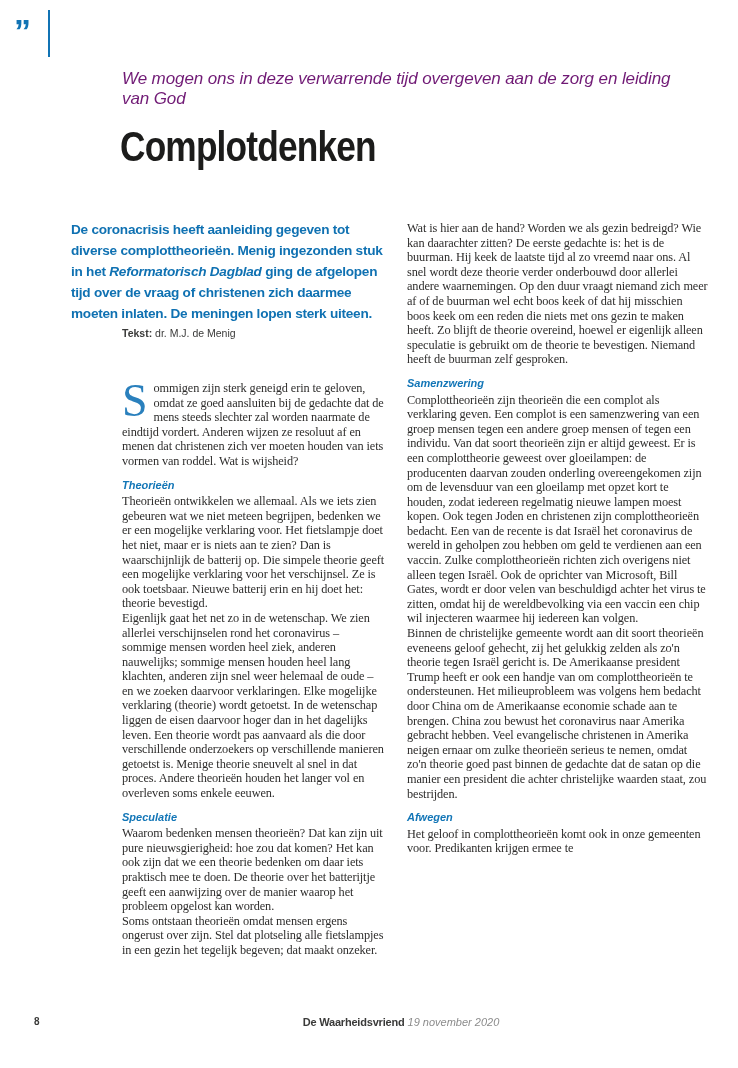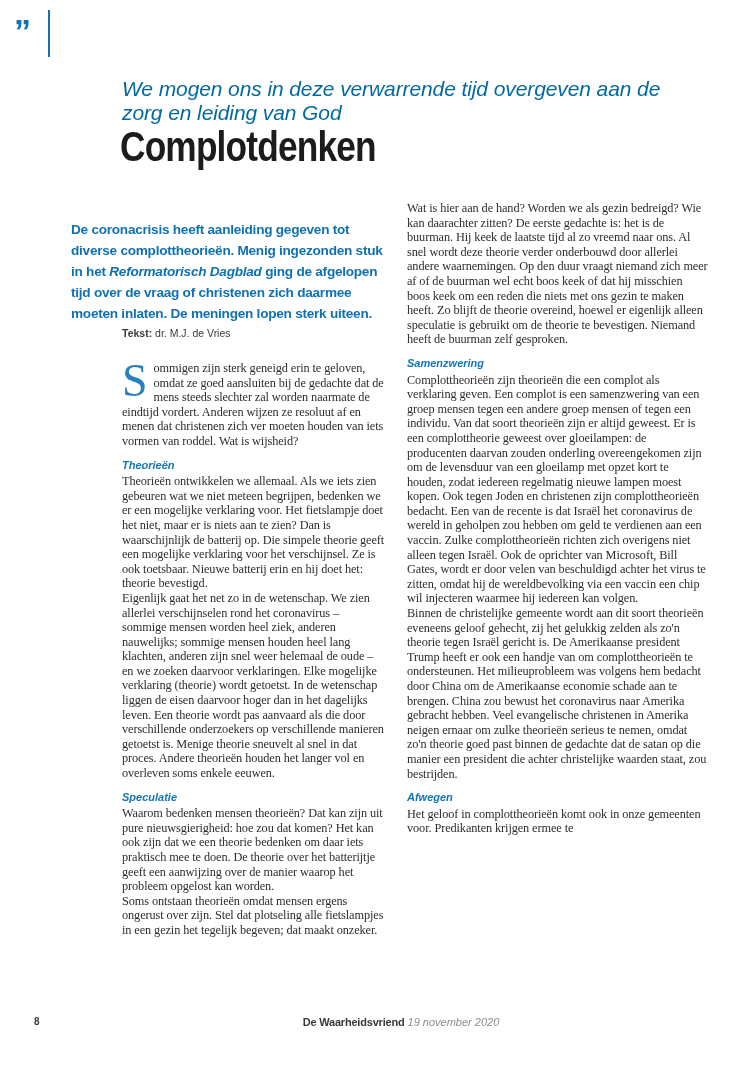--- a/index.html
+++ b/index.html
@@ -10,42 +10,42 @@
   }
   .quote-mark{
     position:absolute;left:14px;top:14px;
     font-family:"Liberation Sans", sans-serif;font-weight:bold;
     font-size:34px;line-height:34px;color:#1173b4;letter-spacing:-2px;
   }
   .blue-rule{
     position:absolute;left:48px;top:10px;width:2px;height:47px;background:#1173b4;
   }
   .subtitle{
-    position:absolute;left:122px;top:77px;width:580px;
+    position:absolute;left:122px;top:69px;width:580px;
     font-family:"Liberation Sans", sans-serif;font-style:italic;
-    font-size:21px;color:#0369a1;letter-spacing:-0.1px;
+    font-size:17px;color:#701a75;letter-spacing:-0.1px;
   }
   .title{
     position:absolute;left:120px;top:122px;margin:0;
     font-family:"Liberation Sans", sans-serif;font-weight:bold;
     font-size:43px;color:#1c1c1b;letter-spacing:-1px;white-space:nowrap;
     transform:scaleX(0.82);transform-origin:left top;
   }
   .intro{
     position:absolute;left:55px;top:203px;width:326px;margin:16px;
     font-family:"Liberation Sans", sans-serif;font-weight:bold;
     font-size:13.6px;line-height:21px;color:#0f71b2;letter-spacing:-0.25px;
   }
   .intro em{font-style:italic;}
   .byline{
     position:absolute;left:122px;top:327px;margin:0;
     font-family:"Liberation Sans", sans-serif;font-size:10.5px;color:#3a3a39;
   }
   .byline strong{font-weight:bold;}
-  .col{position:absolute;font-size:12.3px;line-height:14.6px;letter-spacing:-0.1px;}
+  .col{position:absolute;font-size:12.3px;line-height:14.6px;letter-spacing:-0.1px;margin-top:20px;}
   .col-left{left:122px;top:361px;width:263px;}
   .col-right{left:407px;top:201px;width:301px;}
   .col p{margin:0;}
   .col h3{
     margin:9px 0 2px 0;
     font-family:"Liberation Sans", sans-serif;font-style:italic;font-weight:bold;
     font-size:11px;color:#1376b7;letter-spacing:0;
   }
   .dropcap{
     float:left;
@@ -72,21 +72,21 @@
 
   <div class="quote-mark">”</div>
   <div class="blue-rule"></div>
 
   <div class="subtitle">We mogen ons in deze verwarrende tijd overgeven aan de zorg en leiding van God</div>
 
   <h1 class="title">Complotdenken</h1>
 
   <p class="intro"><span>De coronacrisis heeft aanleiding gegeven tot diverse complottheorieën. Menig ingezonden stuk in het </span><em>Reformatorisch Dagblad</em><span> ging de afgelopen tijd over de vraag of christenen zich daarmee moeten inlaten. De meningen lopen sterk uiteen.</span></p>
 
-  <p class="byline"><strong>Tekst:</strong> <span>dr. M.J. de Vries</span></p>
+  <p class="byline"><strong>Tekst:</strong> <span>dr. M.J. de Menig</span></p>
 
   <div class="col col-left">
     <p><span class="dropcap">S</span><span>ommigen zijn sterk geneigd erin te geloven, omdat ze goed aansluiten bij de gedachte dat de mens steeds slechter zal worden naarmate de eindtijd vordert. Anderen wijzen ze resoluut af en menen dat christenen zich ver moeten houden van iets vormen van roddel. Wat is wijsheid?</span></p>
     <h3>Theorieën</h3>
     <p>Theorieën ontwikkelen we allemaal. Als we iets zien gebeuren wat we niet meteen begrijpen, bedenken we er een mogelijke verklaring voor. Het fietslampje doet het niet, maar er is niets aan te zien? Dan is waarschijnlijk de batterij op. Die simpele theorie geeft een mogelijke verklaring voor het verschijnsel. Ze is ook toetsbaar. Nieuwe batterij erin en hij doet het: theorie bevestigd.</p>
     <p>Eigenlijk gaat het net zo in de wetenschap. We zien allerlei verschijnselen rond het coronavirus – sommige mensen worden heel ziek, anderen nauwelijks; sommige mensen houden heel lang klachten, anderen zijn snel weer helemaal de oude – en we zoeken daarvoor verklaringen. Elke mogelijke verklaring (theorie) wordt getoetst. In de wetenschap liggen de eisen daarvoor hoger dan in het dagelijks leven. Een theorie wordt pas aanvaard als die door verschillende onderzoekers op verschillende manieren getoetst is. Menige theorie sneuvelt al snel in dat proces. Andere theorieën houden het langer vol en overleven soms enkele eeuwen.</p>
     <h3>Speculatie</h3>
     <p>Waarom bedenken mensen theorieën? Dat kan zijn uit pure nieuwsgierigheid: hoe zou dat komen? Het kan ook zijn dat we een theorie bedenken om daar iets praktisch mee te doen. De theorie over het batterijtje geeft een aanwijzing over de manier waarop het probleem opgelost kan worden.</p>
     <p>Soms ontstaan theorieën omdat mensen ergens ongerust over zijn. Stel dat plotseling alle fietslampjes in een gezin het tegelijk begeven; dat maakt onzeker.</p>
   </div>

